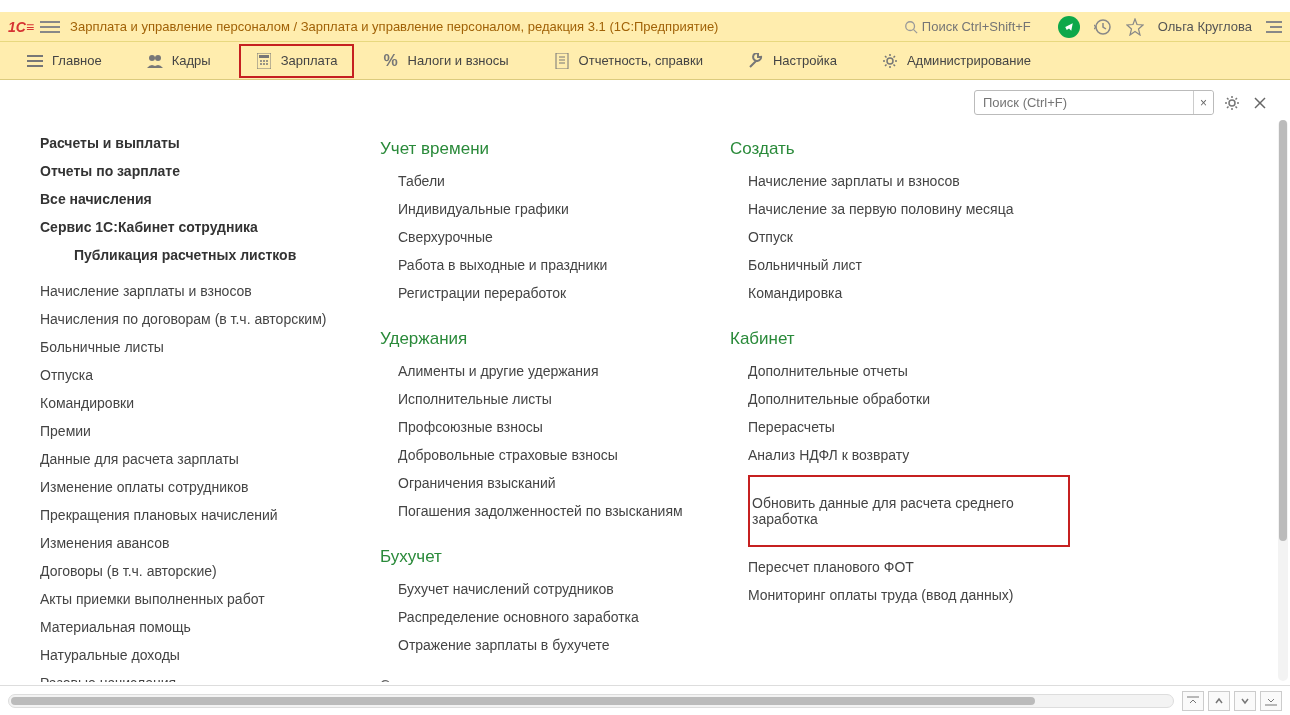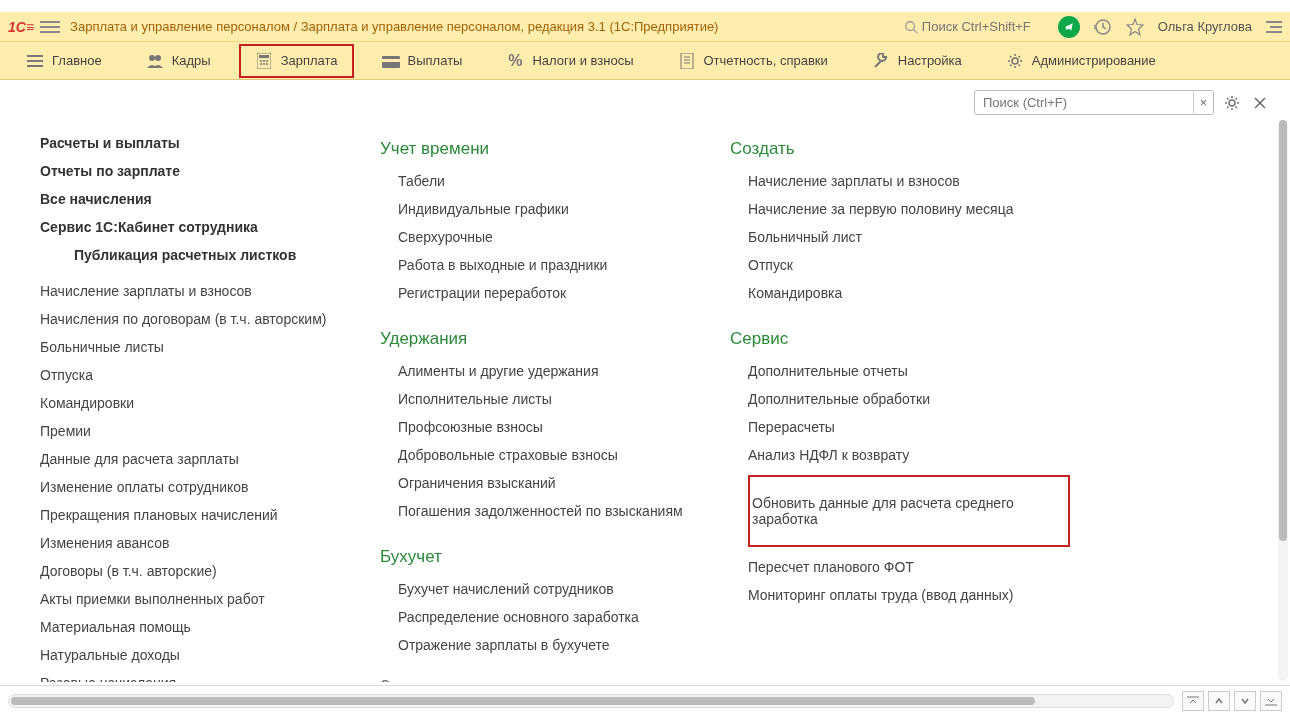--- a/index.html
+++ b/index.html
@@ -136,29 +136,20 @@
           <circle cx="10" cy="8" r="1" fill="#777"></circle>
           <circle cx="4" cy="11" r="1" fill="#777"></circle>
           <circle cx="7" cy="11" r="1" fill="#777"></circle>
           <circle cx="10" cy="11" r="1" fill="#777"></circle>
         </svg>
       </span>
     <span>Зарплата</span>
   </div>
   <div class="nav-item">
     <span class="nicon">
-        <svg width="18" height="14">
-          <rect x="0" y="2" width="18" height="12" rx="1" fill="#777"></rect>
-          <rect x="0" y="5" width="18" height="3" fill="#ffedae"></rect>
-        </svg>
-      </span>
-    <span>Выплаты</span>
-  </div>
-  <div class="nav-item">
-    <span class="nicon">
         <span style="font-size:16px;font-weight:bold;color:#777;">%</span>
       </span>
     <span>Налоги и взносы</span>
   </div>
   <div class="nav-item">
     <span class="nicon">
         <svg width="14" height="16">
           <rect x="1" y="0" width="12" height="16" stroke="#777" fill="none"></rect>
           <line x1="4" y1="4" x2="10" y2="4" stroke="#777"></line>
           <line x1="4" y1="7" x2="10" y2="7" stroke="#777"></line>
@@ -252,25 +243,25 @@
       <div class="group-link">Распределение основного заработка</div>
       <div class="group-link" style="margin-bottom:24px;">Отражение зарплаты в бухучете</div>
 
       <div class="see-also">См. также</div>
     </div>
 
     <div class="col col3">
       <div class="group-title">Создать</div>
       <div class="group-link">Начисление зарплаты и взносов</div>
       <div class="group-link">Начисление за первую половину месяца</div>
+      <div class="group-link">Отпуск</div>
       <div class="group-link">Больничный лист</div>
-      <div class="group-link">Отпуск</div>
       <div class="group-link" style="margin-bottom:24px;">Командировка</div>
 
-      <div class="group-title">Сервис</div>
+      <div class="group-title">Кабинет</div>
       <div class="group-link">Дополнительные отчеты</div>
       <div class="group-link">Дополнительные обработки</div>
       <div class="group-link">Перерасчеты</div>
       <div class="group-link">Анализ НДФЛ к возврату</div>
       <div style="margin-left:18px;margin-bottom:12px;"><span class="red-box" style="color:#444;font-size:14px;cursor:pointer;">Обновить данные для расчета среднего заработка</span></div>
       <div class="group-link">Пересчет планового ФОТ</div>
       <div class="group-link">Мониторинг оплаты труда (ввод данных)</div>
     </div>
   </div>
 </div>

